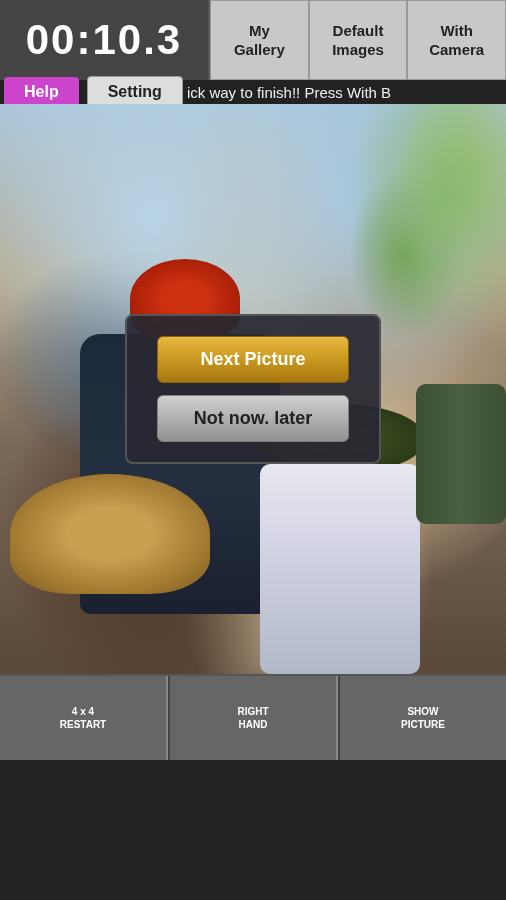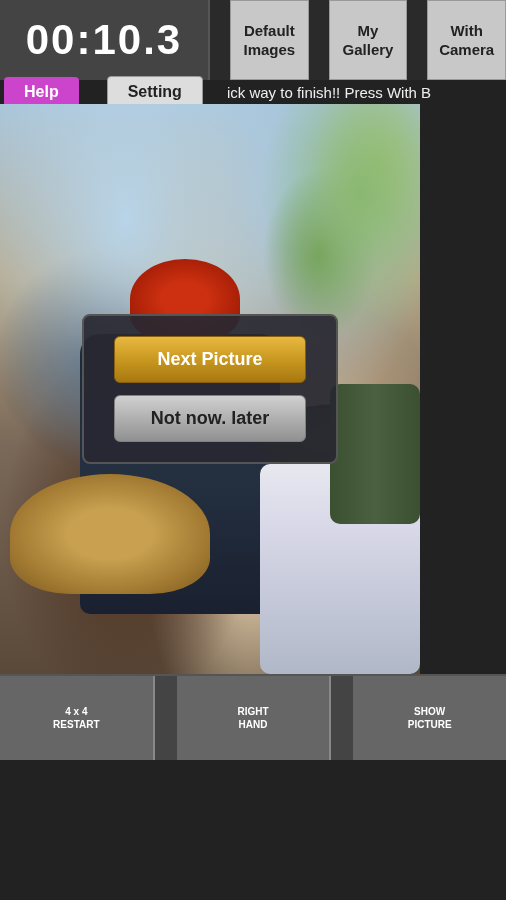--- a/index.html
+++ b/index.html
@@ -1,15 +1,15 @@
 <!DOCTYPE html>
 <html><head>
   <meta charset="utf-8">
   <style>
-    * { margin: 0; padding: 0; box-sizing: border-box; gap: 20px; }
+    * { margin: 0; padding: 0; box-sizing: border-box; }
 
     body {
       width: 506px;
       height: 900px;
       background: #222;
       font-family: Arial, sans-serif;
       overflow: hidden;
       position: relative;
     }
 
@@ -91,21 +91,21 @@
     #marquee-text {
       flex: 1;
       color: #eee;
       font-size: 15px;
       overflow: hidden;
       white-space: nowrap;
     }
 
     
     #main-image-area {
-      width: 420px;
+      width: 506px;
       height: 570px;
       position: relative;
       overflow: hidden;
       background: #888;
     }
 
     #painting-bg {
       width: 100%;
       height: 100%;
       position: absolute;
@@ -282,26 +282,26 @@
   </style>
 </head>
 <body>
 
 <div id="top-bar">
   <div id="timer-section">
     <span id="timer-display">00:10.3</span>
   </div>
   <div id="top-buttons">
     <div class="top-btn">
+      <span style="white-space:pre-line;">My
+Gallery</span>
+    </div>
+    <div class="top-btn">
       <span style="white-space:pre-line;">Default
 Images</span>
-    </div>
-    <div class="top-btn">
-      <span style="white-space:pre-line;">My
-Gallery</span>
     </div>
     <div class="top-btn">
       <span style="white-space:pre-line;">With
 Camera</span>
     </div>
   </div>
 </div>
 
 <div id="nav-bar">
   <button id="help-btn">Help</button>

